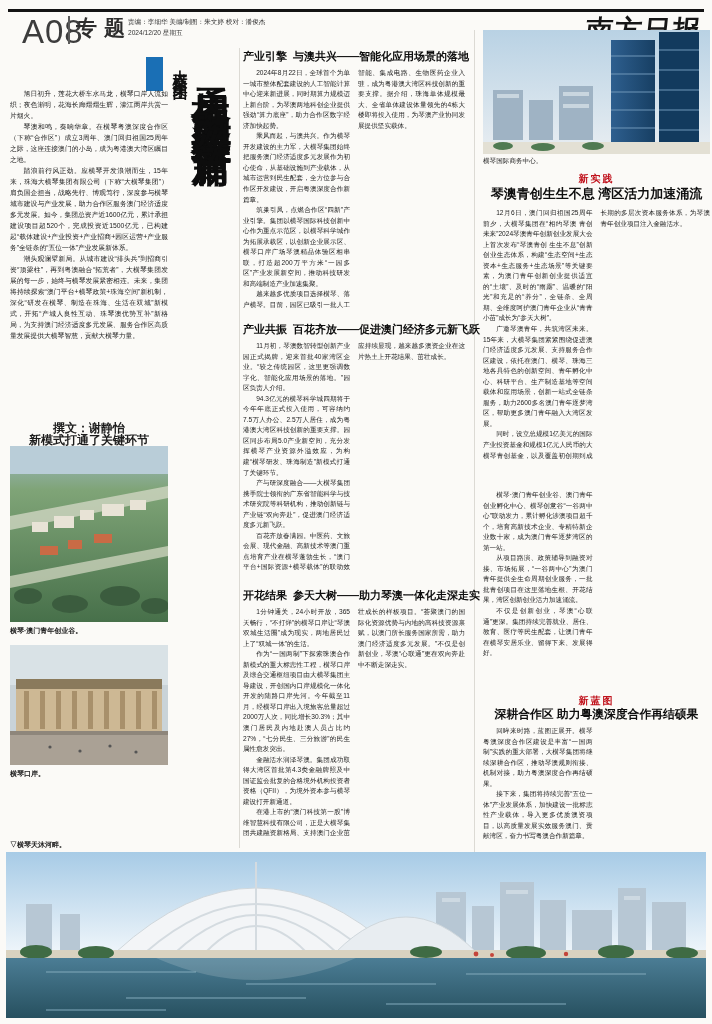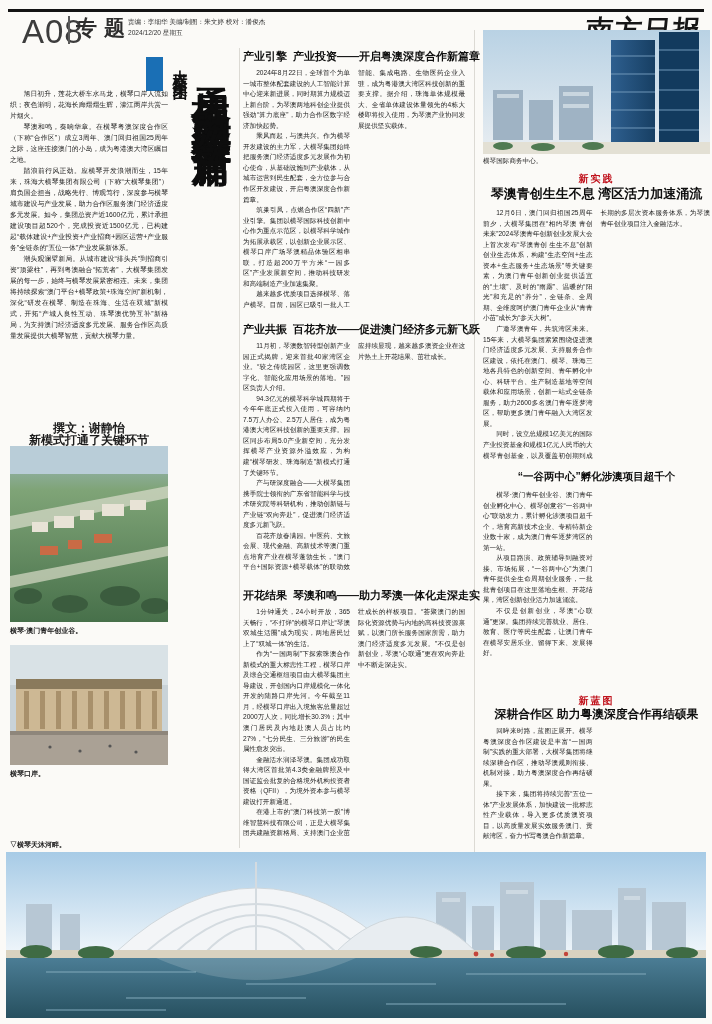--- a/index.html
+++ b/index.html
@@ -125,41 +125,41 @@
         <circle cx="70" cy="106" r="1.6"></circle>
         <circle cx="100" cy="101" r="1.6"></circle>
         <circle cx="126" cy="107" r="1.6"></circle>
       </g>
   </svg>
   <div class="abs cap-bold" style="left:10px;top:769px;width:158px;">横琴口岸。</div>
 
   <div class="abs cap-bold" style="left:10px;top:840px;width:158px;">▽横琴天沐河畔。</div>
 
   <div class="abs art-title" style="left:243px;top:49px;width:222px;">
-    <span class="lead-word">产业引擎</span><span>产业投资——开启粤澳深度合作新篇章</span>
+    <span class="lead-word">产业引擎</span><span>与澳共兴——智能化应用场景的落地</span>
   </div>
   <div class="abs body-cols" style="left:243px;top:68px;width:222px;height:248px;">
       <p>2024年8月22日，全球首个为单一城市整体配套建设的人工智能计算中心迎来新进展，同时期算力规模迈上新台阶，为琴澳两地科创企业提供强劲“算力底座”，助力合作区数字经济加快起势。</p>
       <p>乘风而起，与澳共兴。作为横琴开发建设的主力军，大横琴集团始终把服务澳门经济适度多元发展作为初心使命，从基础设施到产业载体，从城市运营到民生配套，全方位参与合作区开发建设，开启粤澳深度合作新篇章。</p>
       <p>筑巢引凤，点燃合作区“四新”产业引擎。集团以横琴国际科技创新中心作为重点示范区，以横琴科学城作为拓展承载区，以创新企业展示区、横琴口岸广场琴澳精品体验区相串联，打造超200万平方米“一园多区”产业发展新空间，推动科技研发和高端制造产业加速集聚。</p>
       <p>越来越多优质项目选择横琴、落户横琴。目前，园区已吸引一批人工智能、集成电路、生物医药企业入驻，成为粤港澳大湾区科技创新的重要支撑。据介绍，珠海单体规模最大、全省单体建设体量领先的4栋大楼即将投入使用，为琴澳产业协同发展提供坚实载体。</p>
     </div>
 
   <div class="abs art-title" style="left:243px;top:322px;width:222px;">
     <span class="lead-word">产业共振</span><span>百花齐放——促进澳门经济多元新飞跃</span>
   </div>
   <div class="abs body-cols" style="left:243px;top:341px;width:222px;height:241px;">
       <p>11月初，琴澳数智转型创新产业园正式揭牌，迎来首批40家湾区企业。“较之传统园区，这里更强调数字化、智能化应用场景的落地。”园区负责人介绍。</p>
       <p>94.3亿元的横琴科学城四期将于今年年底正式投入使用，可容纳约7.5万人办公、2.5万人居住，成为粤港澳大湾区科技创新的重要支撑。园区同步布局5.0产业新空间，充分发挥横琴产业资源外溢效应，为构建“横琴研发、珠海制造”新模式打通了关键环节。</p>
       <p>产与研深度融合——大横琴集团携手院士领衔的广东省智能科学与技术研究院等科研机构，推动创新链与产业链“双向奔赴”，促进澳门经济适度多元新飞跃。</p>
       <p>百花齐放春满园。中医药、文旅会展、现代金融、高新技术等澳门重点培育产业在横琴蓬勃生长，“澳门平台+国际资源+横琴载体”的联动效应持续显现，越来越多澳资企业在这片热土上开花结果、茁壮成长。</p>
     </div>
 
   <div class="abs art-title" style="left:243px;top:588px;width:222px;">
-    <span class="lead-word">开花结果</span><span>琴澳和鸣——助力琴澳一体化走深走实</span>
+    <span class="lead-word">开花结果</span><span>参天大树——助力琴澳一体化走深走实</span>
   </div>
   <div class="abs body-cols" style="left:243px;top:607px;width:222px;height:240px;">
       <p>1分钟通关，24小时开放，365天畅行，“不打烊”的横琴口岸让“琴澳双城生活圈”成为现实，两地居民过上了“双城一体”的生活。</p>
       <p>作为“一国两制”下探索珠澳合作新模式的重大标志性工程，横琴口岸及综合交通枢纽项目由大横琴集团主导建设，开创国内口岸规模化一体化开发的陆路口岸先河。今年截至11月，经横琴口岸出入境旅客总量超过2000万人次，同比增长30.3%；其中澳门居民及内地赴澳人员占比约27%，“七分民生、三分旅游”的民生属性愈发突出。</p>
       <p>金融活水润泽琴澳。集团成功取得大湾区首批第4.3类金融牌照及中国证监会批复的合格境外机构投资者资格（QFII），为境外资本参与横琴建设打开新通道。</p>
       <p>在港上市的“澳门科技第一股”博维智慧科技有限公司，正是大横琴集团共建融资新格局、支持澳门企业茁壮成长的样板项目。“荟聚澳门的国际化资源优势与内地的高科技资源禀赋，以澳门所长服务国家所需，助力澳门经济适度多元发展。”不仅是创新创业，琴澳“心联通”更在双向奔赴中不断走深走实。</p>
     </div>
 
   <svg class="abs photo" style="left:483px;top:30px;" width="227" height="124" viewBox="0 0 227 124">
     <defs>
@@ -208,21 +208,20 @@
 
   <div class="abs r-headline" style="left:483px;top:185px;width:227px;font-size:13px;">琴澳青创生生不息 湾区活力加速涌流</div>
   <div class="abs tag" style="left:483px;top:172px;width:227px;color:#c0121c;">新实践</div>
 
   <div class="abs body-cols" style="left:483px;top:208px;width:227px;height:256px;">
       <p>12月6日，澳门回归祖国25周年前夕，大横琴集团在“相约琴澳 青创未来”2024琴澳青年创新创业发展大会上首次发布“琴澳青创 生生不息”创新创业生态体系，构建“生态空间+生态资本+生态服务+生态场景”等关键要素，为澳门青年创新创业提供适宜的“土壤”、及时的“雨露”、温暖的“阳光”和充足的“养分”，全链条、全周期、全维度呵护澳门青年企业从“青青小苗”成长为“参天大树”。</p>
       <p>广邀琴澳青年，共筑湾区未来。15年来，大横琴集团紧紧围绕促进澳门经济适度多元发展、支持服务合作区建设，依托在澳门、横琴、珠海三地各具特色的创新空间、青年孵化中心、科研平台、生产制造基地等空间载体和应用场景，创新一站式全链条服务，助力2600多名澳门青年逐梦湾区，帮助更多澳门青年融入大湾区发展。</p>
       <p>同时，设立总规模1亿美元的国际产业投资基金和规模1亿元人民币的大横琴青创基金，以及覆盖初创期到成长期的多层次资本服务体系，为琴澳青年创业项目注入金融活水。</p>
     </div>
 
-  <div class="abs r-sub" style="left:483px;top:470px;width:227px;">“一谷两中心”孵化涉澳项目超千个</div>
   <div class="abs body-cols" style="left:483px;top:490px;width:227px;height:196px;">
       <p>横琴·澳门青年创业谷、澳门青年创业孵化中心、横琴创意谷“一谷两中心”联动发力，累计孵化涉澳项目超千个，培育高新技术企业、专精特新企业数十家，成为澳门青年逐梦湾区的第一站。</p>
       <p>从项目路演、政策辅导到融资对接、市场拓展，“一谷两中心”为澳门青年提供全生命周期创业服务，一批批青创项目在这里落地生根、开花结果，湾区创新创业活力加速涌流。</p>
       <p>不仅是创新创业，琴澳“心联通”更深。集团持续完善就业、居住、教育、医疗等民生配套，让澳门青年在横琴安居乐业、留得下来、发展得好。</p>
     </div>
 
   <div class="abs tag" style="left:483px;top:694px;width:227px;color:#c0121c;">新蓝图</div>
   <div class="abs r-headline" style="left:483px;top:707px;width:227px;font-size:11.8px;">深耕合作区 助力粤澳深度合作再结硕果</div>
   <div class="abs body-cols" style="left:483px;top:726px;width:227px;height:120px;">
       <p>回眸来时路，蓝图正展开。横琴粤澳深度合作区建设是丰富“一国两制”实践的重大部署，大横琴集团将继续深耕合作区，推动琴澳规则衔接、机制对接，助力粤澳深度合作再结硕果。</p>

